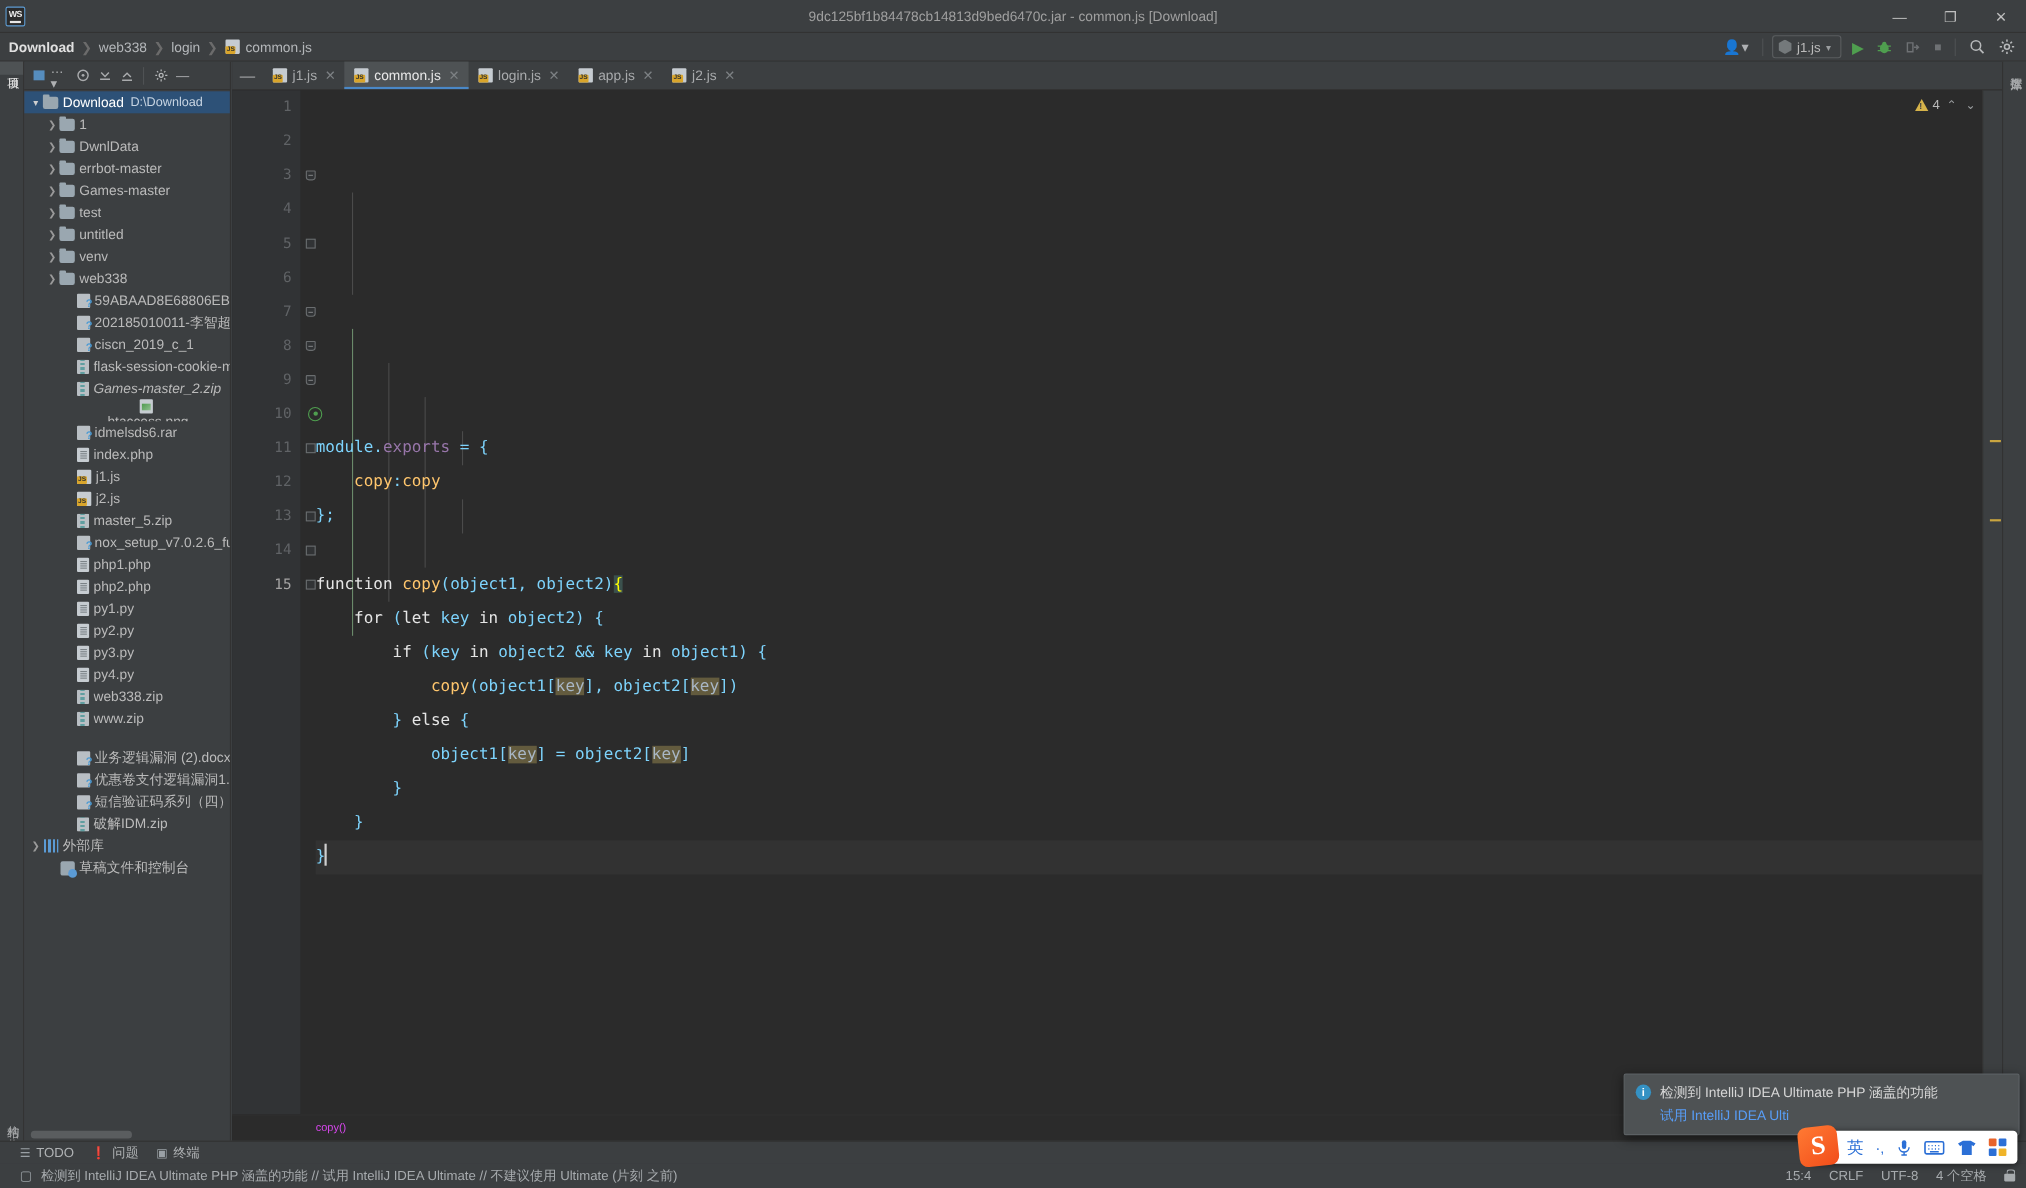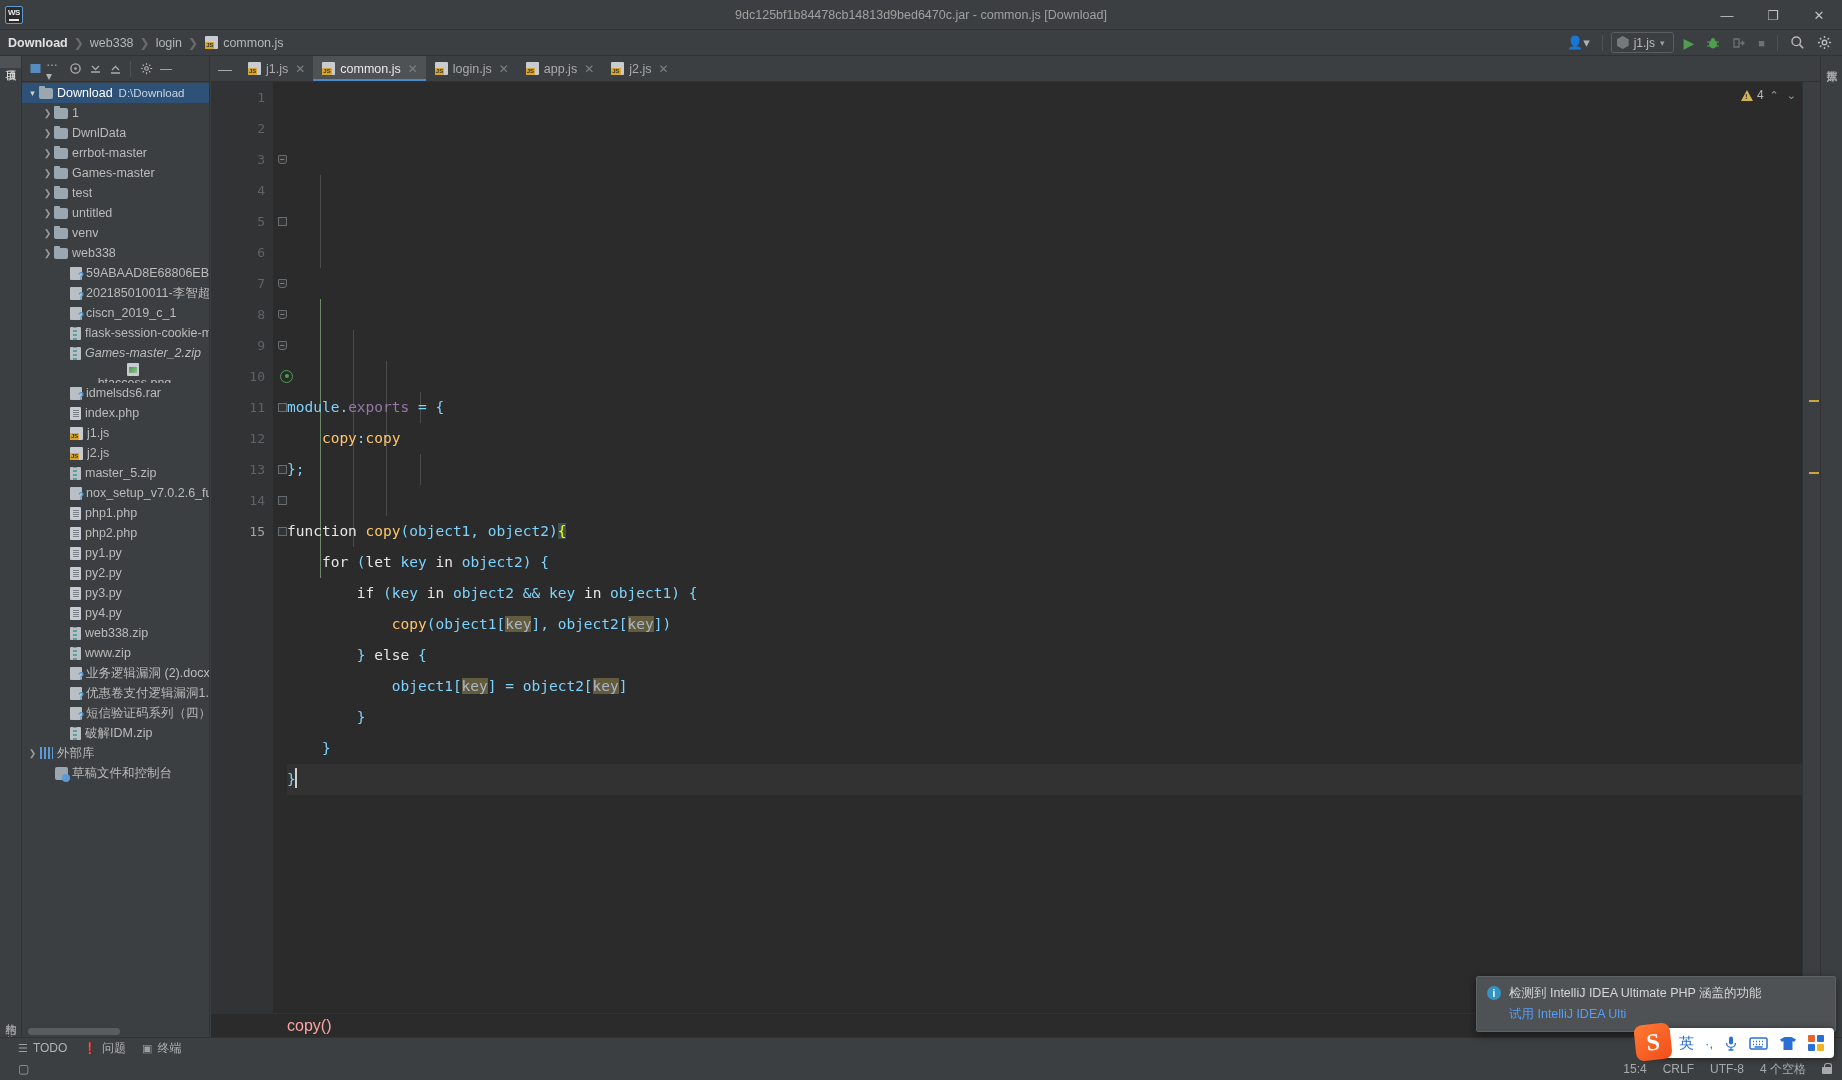--- a/index.html
+++ b/index.html
@@ -217,21 +217,21 @@
     width: 0; height: 0; border-left: 6px solid transparent; border-right: 6px solid transparent;
     border-bottom: 11px solid #d6b34a; position: relative;
   }
   .warn-tri::after{ content:"!"; position:absolute; left:-2px; top:2px; font-size:8px; color:#3c3f41;
     font-weight:bold; }
   .chev { color: #9a9d9f; font-size: 11px; padding: 0 2px; }
 
   
   .code-crumb {
     height: 24px; flex: none; background: #2b2b2b; border-top: 1px solid #323232;
-    display: flex; align-items: center; padding-left: 76px; font-size: 16px; color: #fca5a5;
+    display: flex; align-items: center; padding-left: 76px; font-size: 10px; color: #d946ef;
   }
 
   
   .edge-right {
     position: absolute; right: 0; top: 56px; width: 22px; bottom: 43px;
     background: #3c3f41; border-left: 1px solid #323232;
   }
   .edge-right .edge-tab { color: #a9abad; }
 
   
@@ -547,21 +547,21 @@
         <div class="trow" style="padding-left: 34px;">
           <span class="arrow"></span>
           <span class="fi fi-zip"></span>
           <span class="tname">web338.zip</span>
         </div>
         <div class="trow" style="padding-left: 34px;">
           <span class="arrow"></span>
           <span class="fi fi-zip"></span>
           <span class="tname">www.zip</span>
         </div>
-        <div class="trow" style="padding-left: 34px;">
+        <div class="trow" style="padding-left: 34px; margin-top: 16px;">
           <span class="arrow"></span>
           <span class="fi fi-unk"></span>
           <span class="tname">业务逻辑漏洞 (2).docx</span>
         </div>
         <div class="trow" style="padding-left: 34px;">
           <span class="arrow"></span>
           <span class="fi fi-unk"></span>
           <span class="tname">优惠卷支付逻辑漏洞1.do</span>
         </div>
         <div class="trow" style="padding-left: 34px;">
@@ -685,20 +685,21 @@
         </div>
       </div>
     <div class="bottom-right">
       <span class="badge-1">1</span>
       <span>事件日志</span>
     </div>
   </div>
 
   <div class="statusbar">
     <span style="margin-right:8px;color:#9aa0a5">▢</span>
+    <span>检测到 IntelliJ IDEA Ultimate PHP 涵盖的功能 // 试用 IntelliJ IDEA Ultimate // 不建议使用 Ultimate (片刻 之前)</span>
     <div class="sb-right">
       <span>15:4</span>
       <span>CRLF</span>
       <span>UTF-8</span>
       <span>4 个空格</span>
       <span class="lock-ic"></span>
     </div>
   </div>
 
   <div class="balloon">

